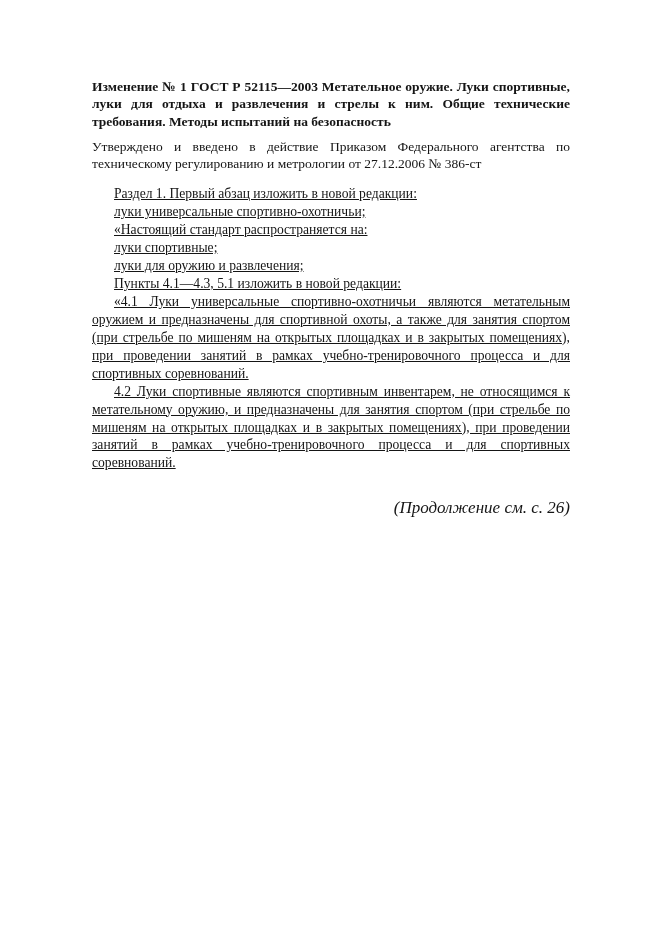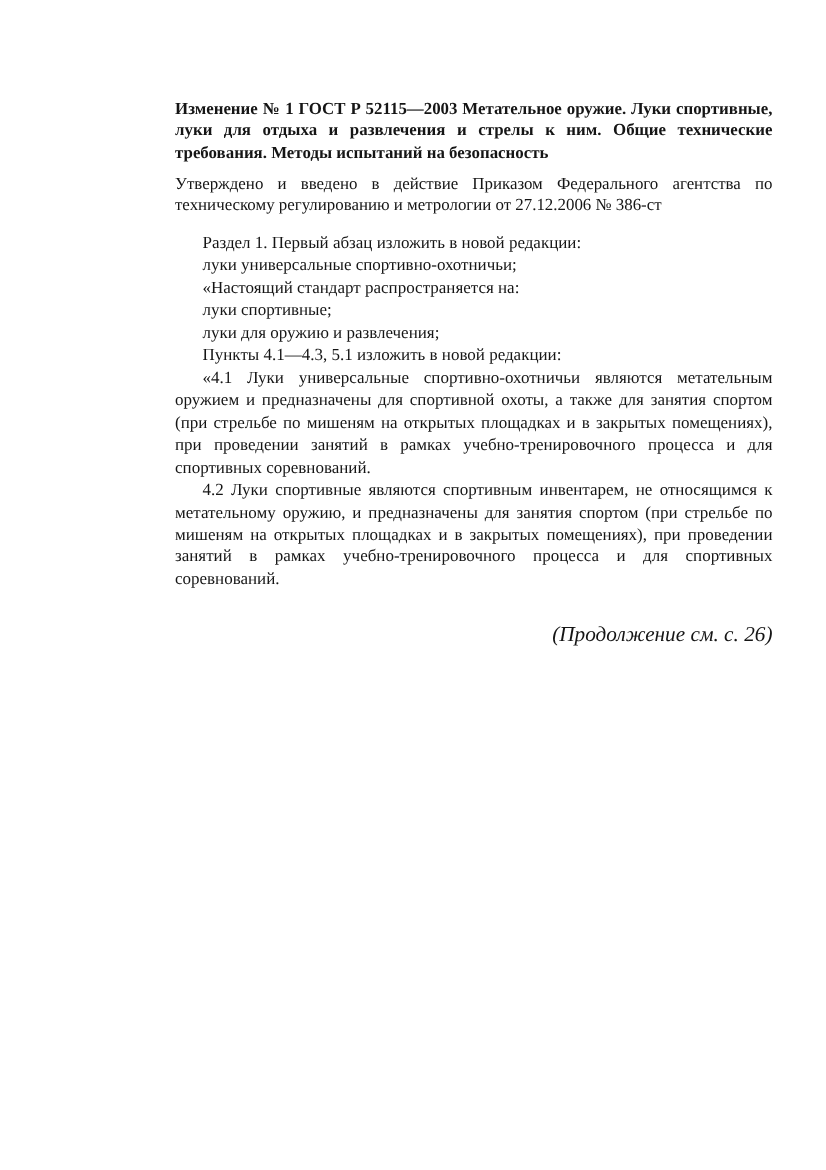--- a/index.html
+++ b/index.html
@@ -14,21 +14,20 @@
     background: #ffffff;
     font-family: "Liberation Serif", "DejaVu Serif", serif;
     color: #151515;
     overflow: hidden;
   }
   .content {
     position: absolute;
     left: 92px;
     top: 78px;
     width: 478px;
-    margin-left: 48px;
   }
   .title {
     margin: 0;
     font-size: 13.5px;
     line-height: 1.28;
     font-weight: bold;
     text-align: justify;
   }
   .approval {
     margin: 8px 0 0 0;
@@ -42,20 +41,21 @@
     font-size: 13.5px;
     font-weight: bold;
     text-align: right;
   }
   .para {
     margin: 0;
     font-size: 13.6px;
     line-height: 1.32;
     text-align: justify;
     text-indent: 22px;
+    text-decoration: underline;
   }
   .para.first-after-date {
     margin-top: 13px;
   }
   .continuation {
     margin: 26px 0 0 0;
     font-size: 17px;
     font-style: italic;
     text-align: right;
   }

